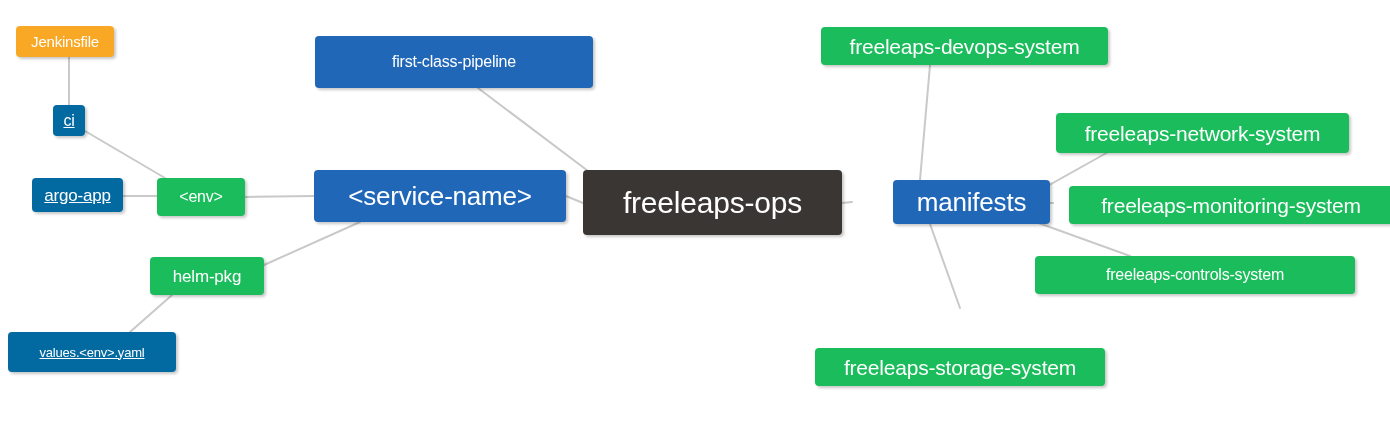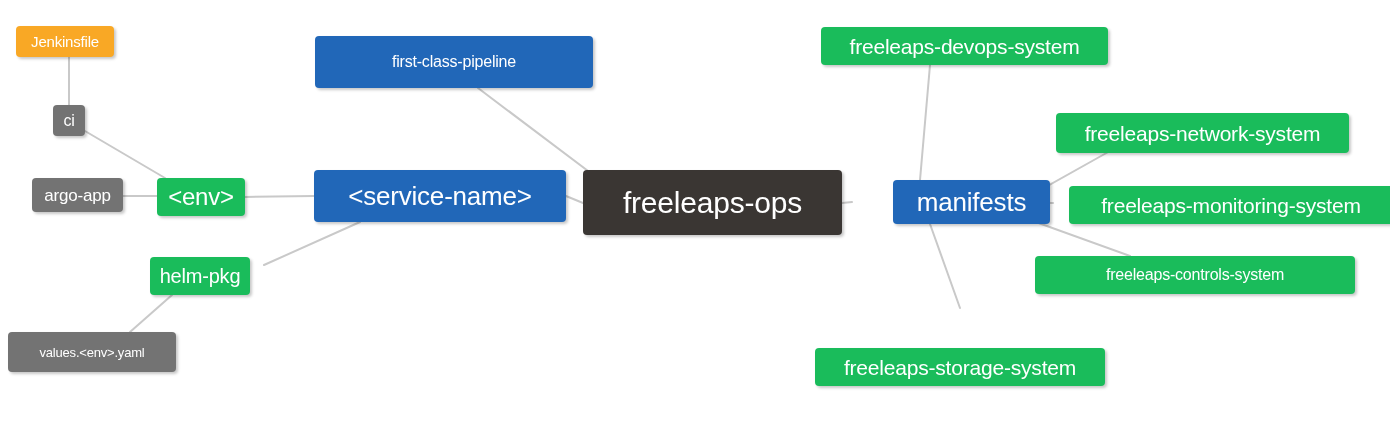--- a/index.html
+++ b/index.html
@@ -37,21 +37,21 @@
     white-space: nowrap;
     line-height: 1;
     box-shadow: 2px 2px 3px rgba(0,0,0,0.22);
     letter-spacing: -0.2px;
     padding: 0 10px;
   }
   .n-root   { background: #3a3633; }
   .n-blue   { background: #2167b8; }
   .n-green  { background: #1abc5b; }
   .n-orange { background: #f9a825; }
-  .n-red    { background: #737373; }
+  .n-red    { background: #0369a1; text-decoration: underline; }
 </style>
 </head>
 <body>
 
 <div id="canvas">
   <svg id="edges" xmlns="http://www.w3.org/2000/svg">
       <line x1="583" y1="203" x2="566" y2="196" stroke="#c9c9c9" stroke-width="2" stroke-linecap="round"></line>
       <line x1="600" y1="180" x2="478" y2="88" stroke="#c9c9c9" stroke-width="2" stroke-linecap="round"></line>
       <line x1="842" y1="203" x2="852" y2="202" stroke="#c9c9c9" stroke-width="2" stroke-linecap="round"></line>
       <line x1="314" y1="196" x2="245" y2="197" stroke="#c9c9c9" stroke-width="2" stroke-linecap="round"></line>
@@ -64,22 +64,22 @@
       <line x1="1008" y1="208" x2="1110" y2="151" stroke="#c9c9c9" stroke-width="2" stroke-linecap="round"></line>
       <line x1="1008" y1="202" x2="1053" y2="203" stroke="#c9c9c9" stroke-width="2" stroke-linecap="round"></line>
       <line x1="1008" y1="212" x2="1130" y2="256" stroke="#c9c9c9" stroke-width="2" stroke-linecap="round"></line>
       <line x1="930" y1="224" x2="960" y2="308" stroke="#c9c9c9" stroke-width="2" stroke-linecap="round"></line>
     </svg>
   <div id="node-layer">
       <div class="node n-root" style="left: 583px; top: 170px; width: 259px; height: 65px; font-size: 30px;">freeleaps-ops</div>
       <div class="node n-blue" style="left: 314px; top: 170px; width: 252px; height: 52px; font-size: 26px;">&lt;service-name&gt;</div>
       <div class="node n-blue" style="left: 315px; top: 36px; width: 278px; height: 52px; font-size: 16px;">first-class-pipeline</div>
       <div class="node n-blue" style="left: 852px; top: 180px; width: 157px; height: 44px; font-size: 26px; margin-left: 41px;">manifests</div>
-      <div class="node n-green" style="left: 157px; top: 178px; width: 88px; height: 38px; font-size: 24px;">&lt;env&gt;</div>
-      <div class="node n-green" style="left: 150px; top: 257px; width: 100px; height: 38px; font-size: 20px;">helm-pkg</div>
+      <div class="node n-green" style="left: 157px; top: 178px; width: 88px; height: 38px; font-size: 16px;">&lt;env&gt;</div>
+      <div class="node n-green" style="left: 150px; top: 257px; width: 114px; height: 38px; font-size: 17px;">helm-pkg</div>
       <div class="node n-red" style="left: 8px; top: 332px; width: 168px; height: 40px; font-size: 13px;">values.&lt;env&gt;.yaml</div>
       <div class="node n-red" style="left: 32px; top: 178px; width: 91px; height: 34px; font-size: 17px;">argo-app</div>
       <div class="node n-red" style="left: 53px; top: 105px; width: 32px; height: 31px; font-size: 16px;">ci</div>
       <div class="node n-orange" style="left: 16px; top: 26px; width: 98px; height: 31px; font-size: 15px;">Jenkinsfile</div>
       <div class="node n-green" style="left: 798px; top: 27px; width: 287px; height: 38px; font-size: 21px; margin-left: 23px;">freeleaps-devops-system</div>
       <div class="node n-green" style="left: 1056px; top: 113px; width: 293px; height: 40px; font-size: 21px;">freeleaps-network-system</div>
       <div class="node n-green" style="left: 1053px; top: 186px; width: 324px; height: 38px; font-size: 21px; margin-left: 16px;">freeleaps-monitoring-system</div>
       <div class="node n-green" style="left: 1035px; top: 256px; width: 320px; height: 38px; font-size: 16px;">freeleaps-controls-system</div>
       <div class="node n-green" style="left: 815px; top: 308px; width: 290px; height: 38px; font-size: 21px; margin-top: 40px;">freeleaps-storage-system</div>
     </div>

